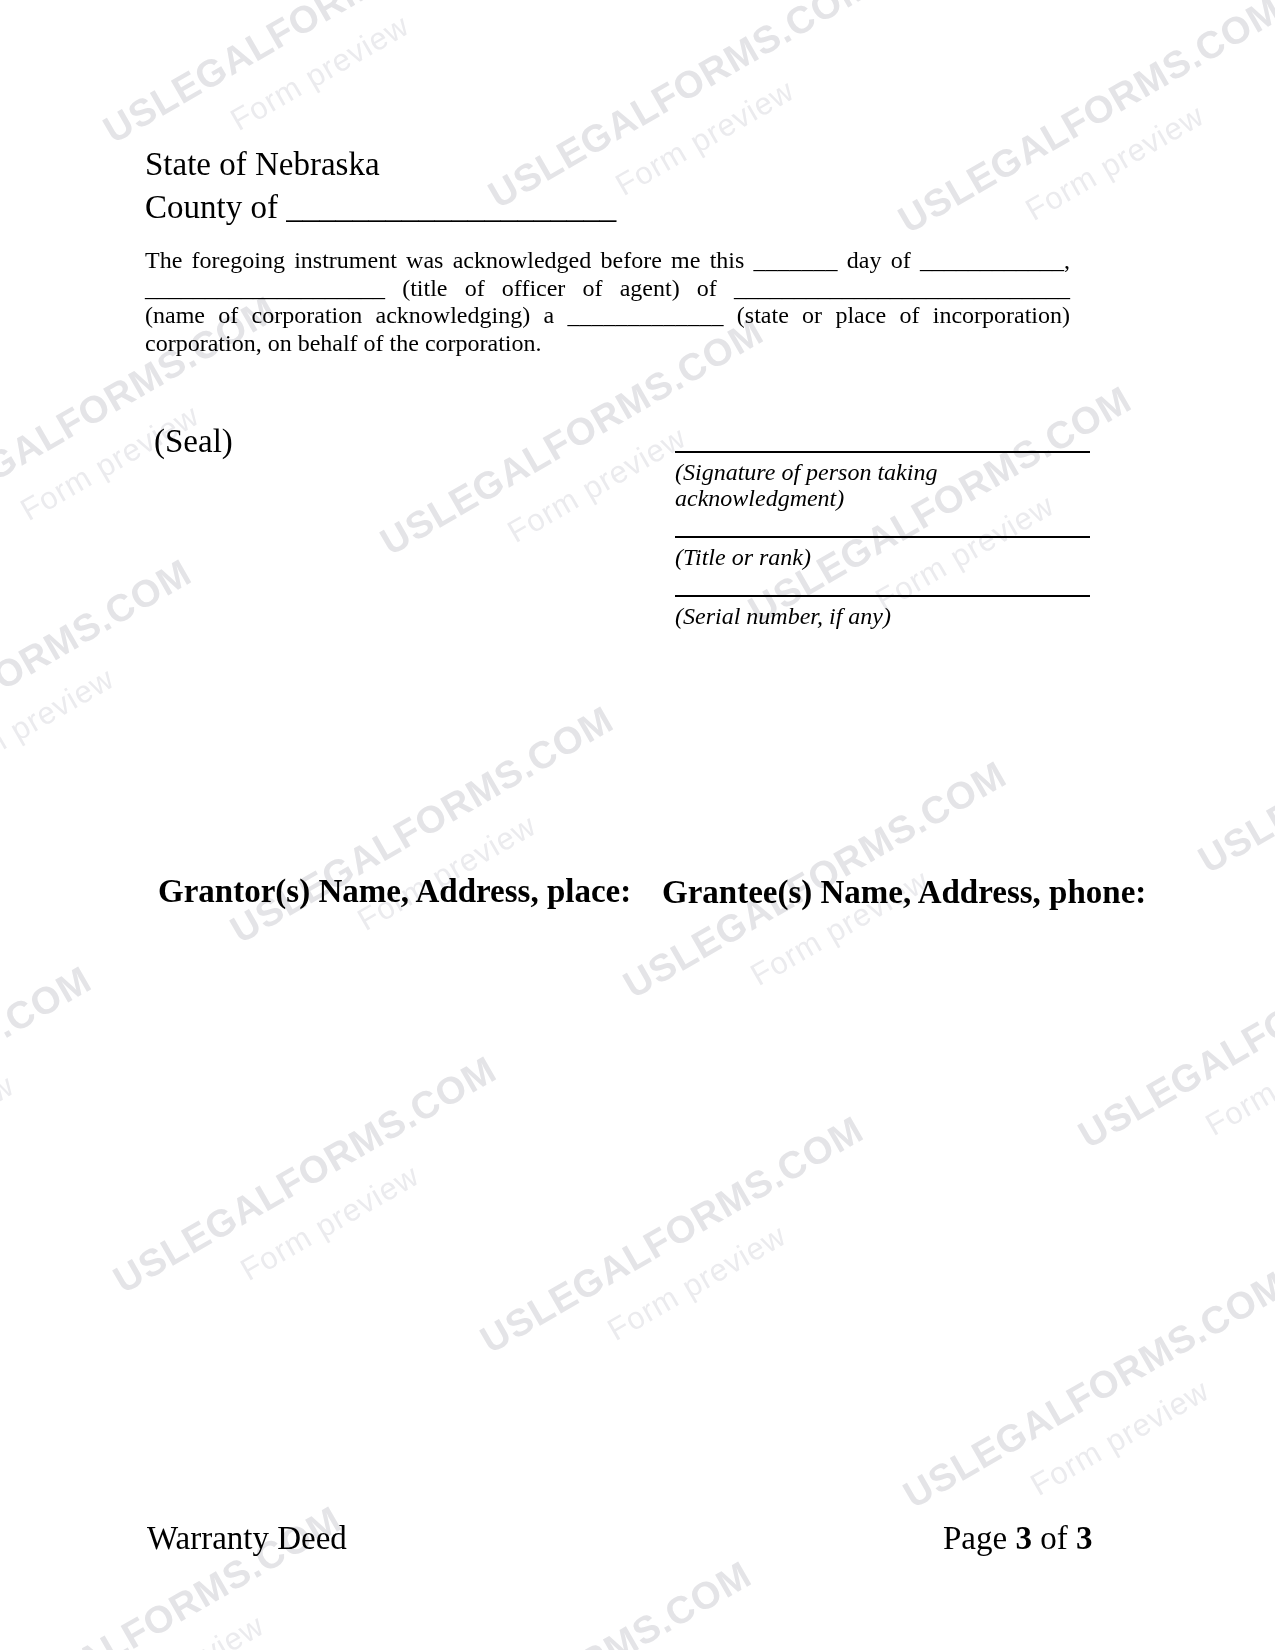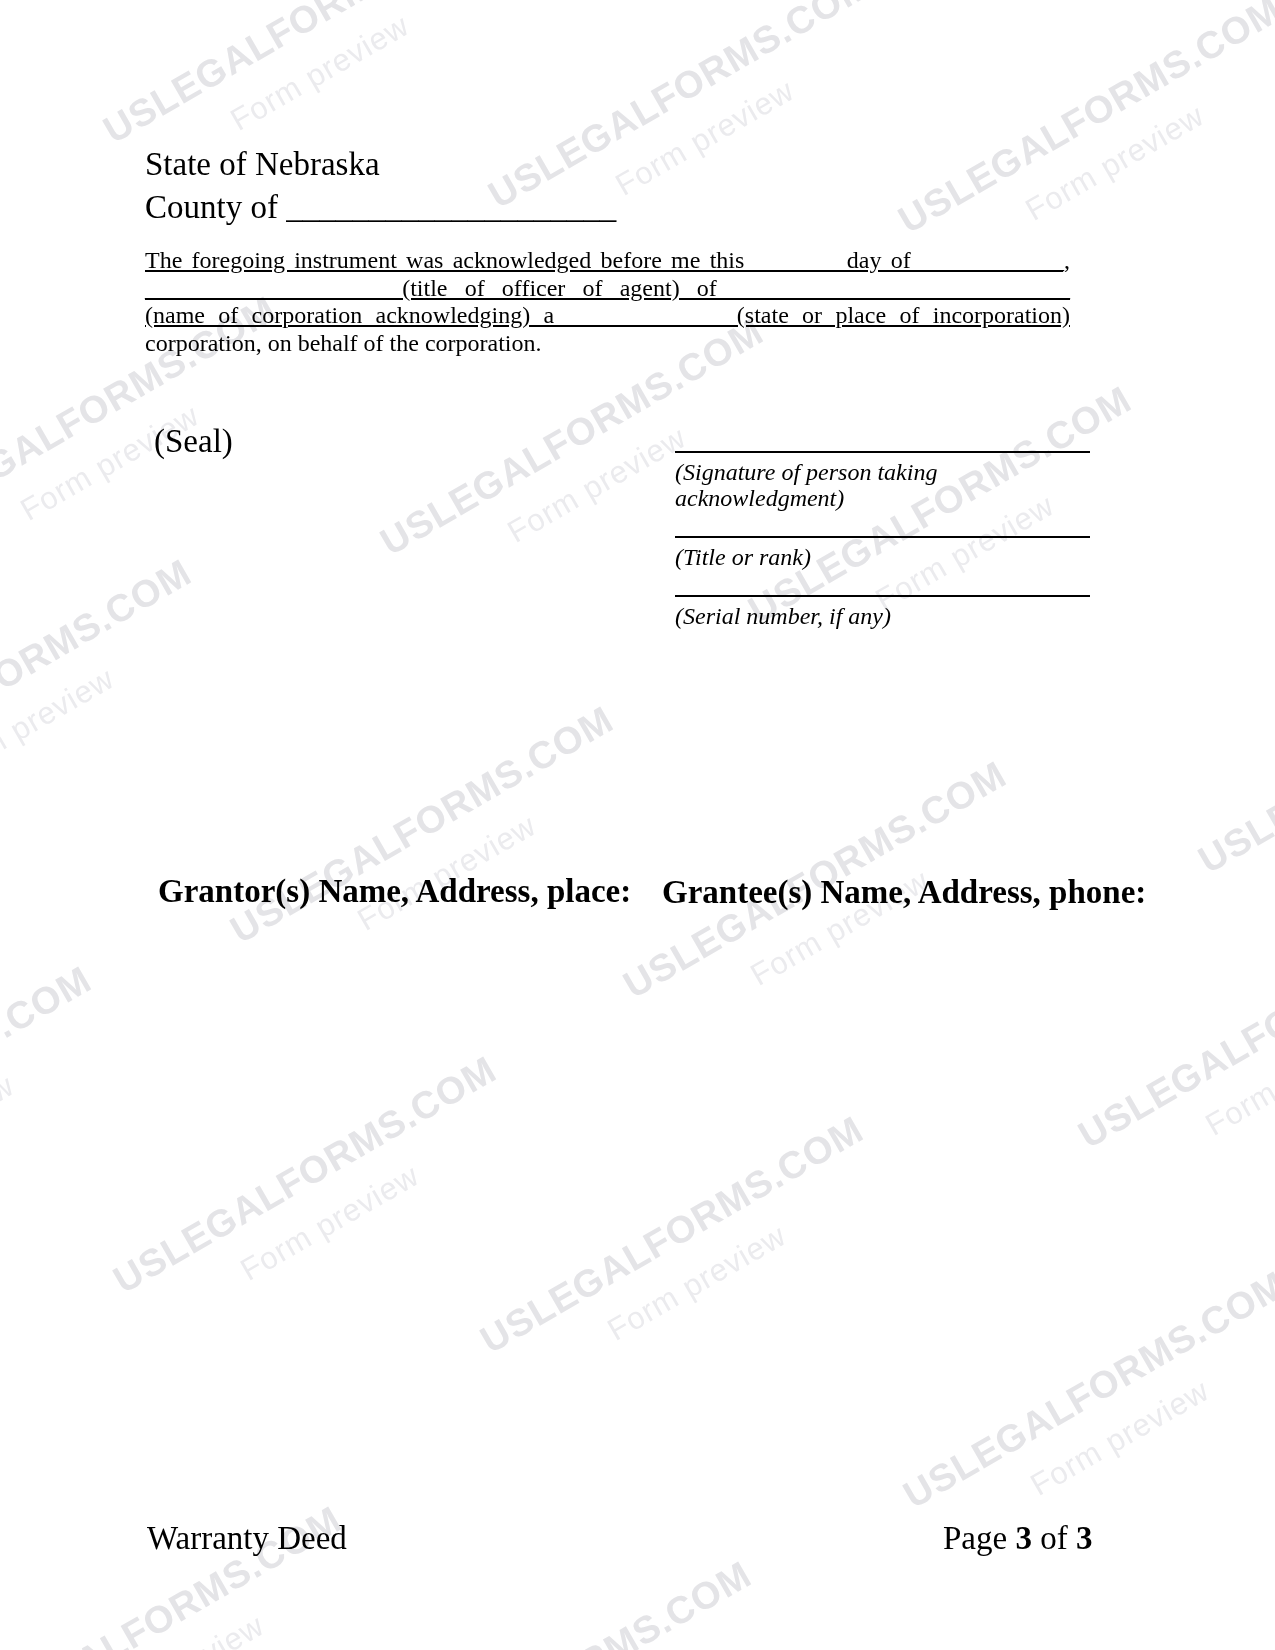--- a/index.html
+++ b/index.html
@@ -19,21 +19,21 @@
   }
   .wm-big{font-weight:700;font-size:38px;letter-spacing:1px;}
   .wm-preview{font-weight:400;font-size:31px;letter-spacing:1px;}
   
   #doc{position:absolute;inset:0;z-index:1;}
   .abs{position:absolute;}
   .t{font-size:33px;line-height:27px;}
   .b{font-weight:700;}
   #para{left:145px;top:247px;width:925px;}
   #para .line{font-size:24px;line-height:27.5px;text-align:justify;}
-  #para .line.just{text-align-last:justify;text-decoration:underline;}
+  #para .line.just{text-align-last:justify;}
   .sigcol{left:675px;width:417px;font-style:italic;}
   .rule{border-top:2px solid #000;width:415px;height:0;}
   .sig-label{font-size:24px;line-height:26px;margin-top:6px;}
   .sig-item{margin-bottom:25px;}
   #footer-title{left:147px;top:1525px;}
   #footer-page{left:943px;top:1525px;}
 </style>
 </head>
 <body>
 

